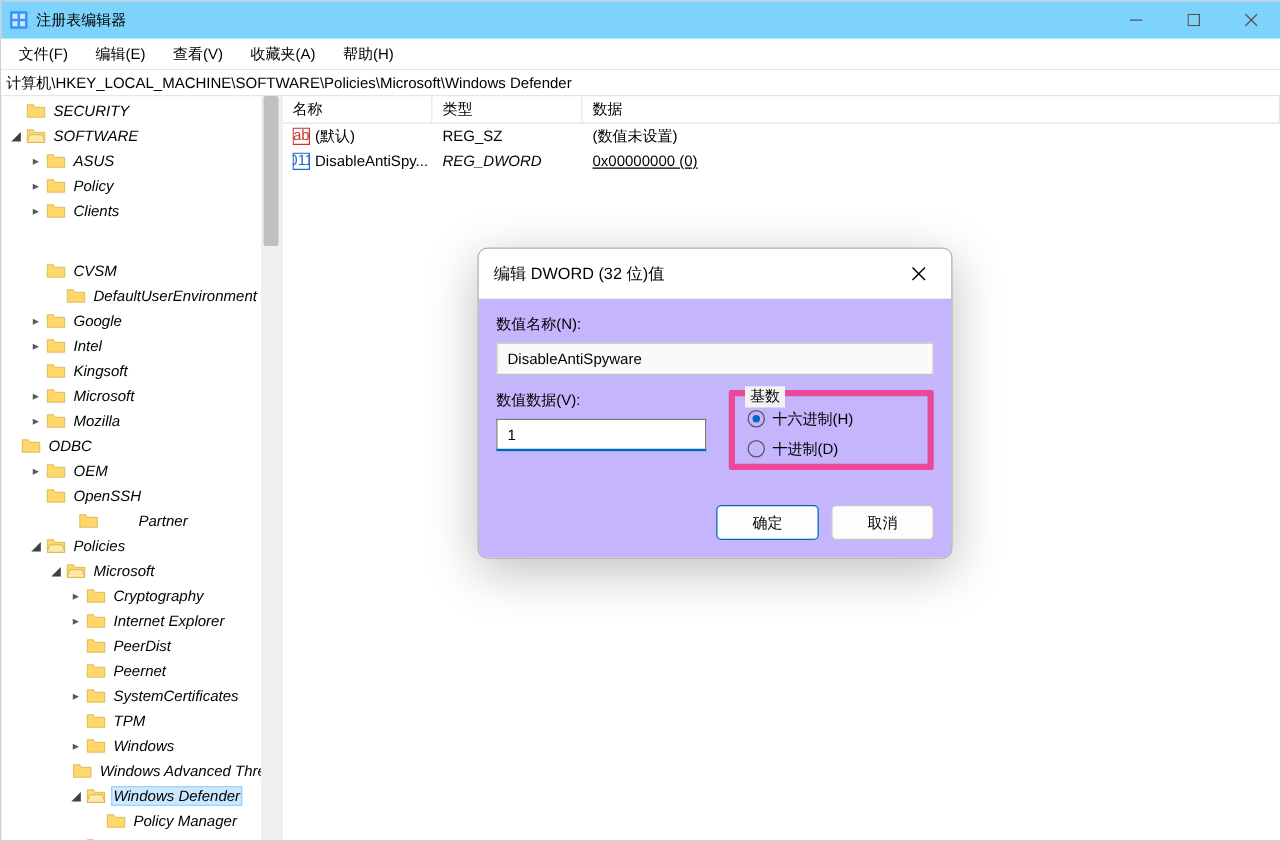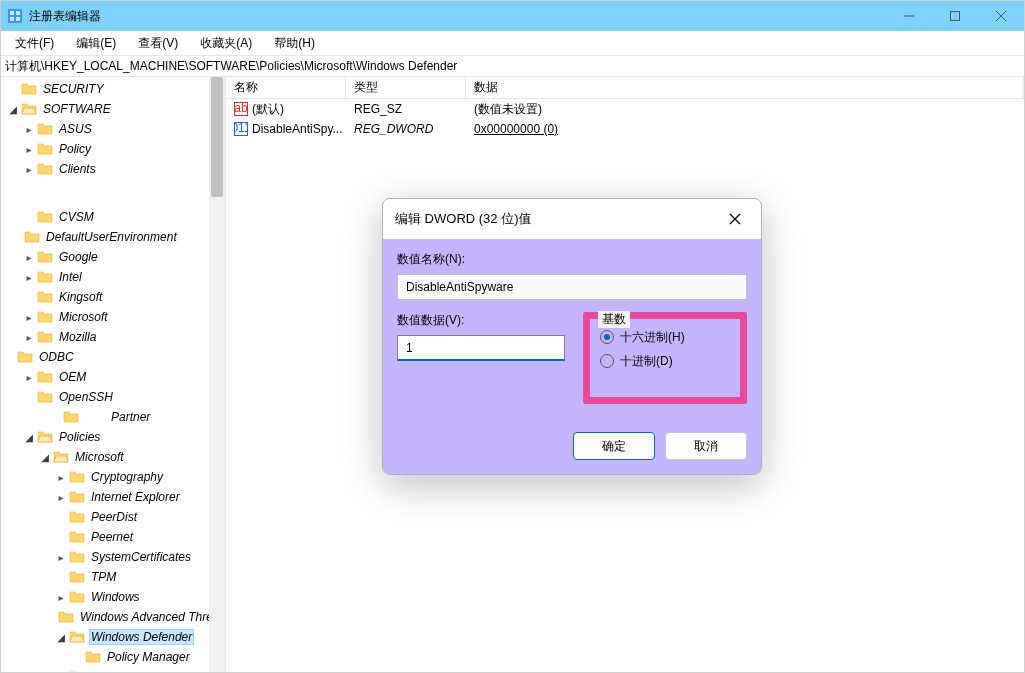--- a/index.html
+++ b/index.html
@@ -35,21 +35,21 @@
 .dialog { position: absolute; width: 380px; left: 356px; top: 198px; background: #f3f3f3; border: 1px solid #b0b0b0; border-radius: 8px; box-shadow: 0 10px 40px rgba(0,0,0,.25); pointer-events: auto; overflow: hidden; margin-left: 26px; }
 .dlg-title { height: 40px; display: flex; align-items: center; padding: 0 12px; background: #fff; }
 .dlg-title span { flex: 1; font-size: 13px; }
 .dlg-close { width: 28px; height: 28px; display: flex; align-items: center; justify-content: center; font-size: 14px; }
 .dlg-body { padding: 12px 14px 14px; background: #c4b5fd; }
 .field-label { margin-bottom: 6px; }
 .field-ro { width: 100%; height: 26px; border: 1px solid #c0c0c0; background: #fafafa; padding: 0 8px; display: flex; align-items: center; margin-bottom: 12px; }
 .row2 { display: flex; gap: 18px; }
 .inputcol { width: 168px; }
 .vinput { width: 100%; height: 26px; border: 1px solid #7a7a7a; border-bottom: 2px solid #0067c0; background: #fff; padding: 0 8px; outline: none; }
-.grp { flex: 1; border: 7px solid #ec4899; border-radius: 2px; padding: 6px 10px 24px; position: relative; }
+.grp { flex: 1; border: 5px solid #ec4899; border-radius: 2px; padding: 6px 10px 0; position: relative; }
 .grp-title { position: absolute; top: -8px; left: 8px; background: #f3f3f3; padding: 0 4px; }
 .radio-row { display: flex; align-items: center; gap: 6px; height: 24px; }
 .radio { width: 14px; height: 14px; border: 1px solid #555; border-radius: 50%; display: inline-flex; align-items: center; justify-content: center; }
 .radio.checked::after { content: ""; width: 6px; height: 6px; background: #0067c0; border-radius: 50%; }
 .dlg-buttons { display: flex; justify-content: flex-end; gap: 10px; margin-top: 28px; }
 .btn { width: 82px; height: 28px; border: 1px solid #c8c8c8; background: #fdfdfd; border-radius: 4px; display: flex; align-items: center; justify-content: center; }
 .btn.primary { border: 1px solid #0067c0; }
 svg { display: block; }
 </style>
 </head>
@@ -150,21 +150,21 @@
         </div>
         <div class="tree-row" style="padding-left: 20px; margin-top: 28px;">
           <span class="chevron blank">▸</span>
           <span class="folder-icon">
             <svg viewBox="0 0 16 16">
               <path d="M1 3h5l1 2h8v8H1z" fill="#ffd76a" stroke="#caa02e" stroke-width="0.5"></path>
             </svg>
           </span>
           <span class="tree-label">CVSM</span>
         </div>
-        <div class="tree-row" style="padding-left: 7px;">
+        <div class="tree-row" style="padding-left: 36px;">
           <span class="chevron blank">▸</span>
           <span class="folder-icon">
             <svg viewBox="0 0 16 16">
               <path d="M1 3h5l1 2h8v8H1z" fill="#ffd76a" stroke="#caa02e" stroke-width="0.5"></path>
             </svg>
           </span>
           <span class="tree-label">DefaultUserEnvironment</span>
         </div>
         <div class="tree-row" style="padding-left: 20px;">
           <span class="chevron ">▸</span>

